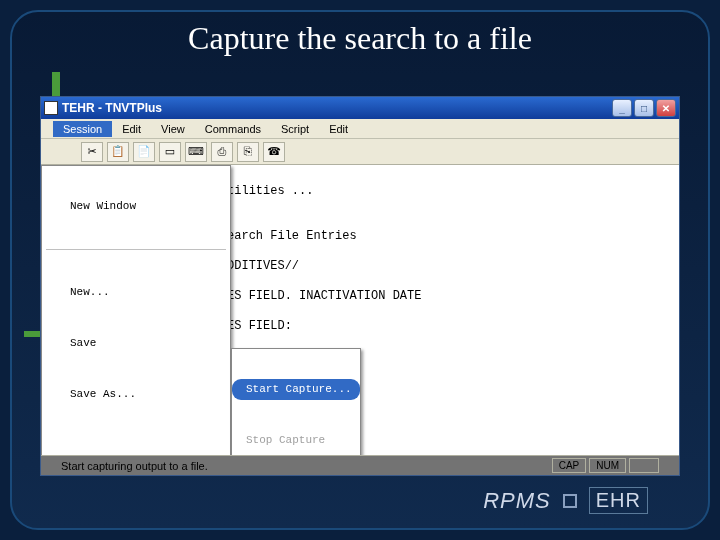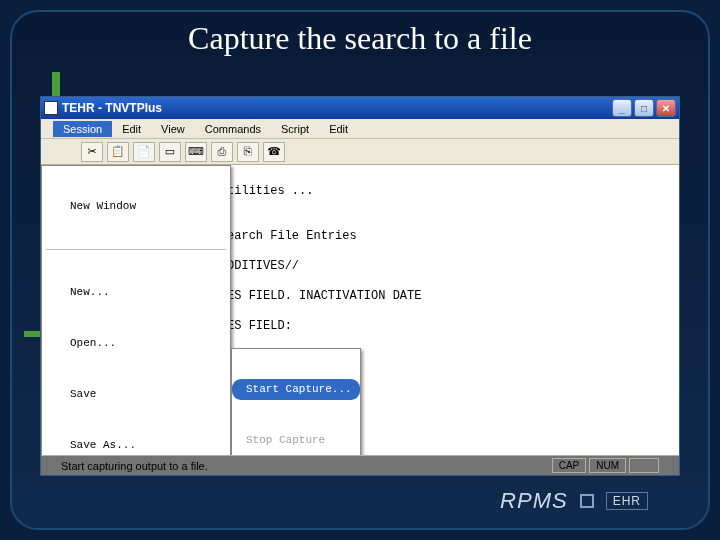--- a/index.html
+++ b/index.html
@@ -28,21 +28,21 @@
   .sessmenu .mi { padding:3px 12px 3px 28px; position:relative; }
   .sessmenu .sep { height:1px; background:#c0c0c0; margin:2px 4px; }
   .submenu { position:absolute; top:183px; left:190px; width:130px; background:#fff; border:1px solid #888; box-shadow:2px 2px 3px rgba(0,0,0,.4); font-size:11px; }
   .submenu .mi { padding:3px 12px 3px 14px;border-radius:9px; }
   .submenu .mi.highlight { background:#316ac5; color:#fff; }
   .submenu .mi.disabled { color:#a0a0a0; }
   .statusbar { height:20px; background:#737373; border-top:1px solid #b0b0a0; display:flex; align-items:center; font-size:11px; padding:0 20px; }
   .statusbar .msg { flex:1; }
   .statusbar .cell { border:1px solid #b0b0a0; padding:1px 6px; margin-left:3px; font-size:10px; min-width:30px; text-align:center; }
   .footer-logo { position:absolute; right:60px; bottom:14px; color:#cfd8e8; font-style:italic; font-weight:normal; font-size:22px; letter-spacing:1px; display:flex; align-items:center; gap:12px; }
-  .footer-logo .ehr { font-style:normal; font-size:12px; border:1px solid #5a7a9a; padding:1px 6px; }
+  .footer-logo .ehr { font-style:normal; font-size:20px; border:1px solid #5a7a9a; padding:1px 6px; }
   .footer-logo .sq { width:14px; height:14px; border:2px solid #8aa0c0; }
 </style>
 </head>
 <body>
 
 <div class="slide">
   <div class="slide-title">Capture the search to a file</div>
   <div class="arrow1"></div>
   <div class="arrow2"></div>
 
@@ -92,21 +92,20 @@
 
 
 <span>THEN PRINT FIELD:</span>
 <span>Heading (S/C): IV ADDITIVES SEARCH//</span>
 <span>DEVICE:</span>
 
       <div class="sessmenu">
         <div class="mi">New Window</div>
         <div class="sep"></div>
         <div class="mi">New...</div>
-        <div class="mi">Open...</div>
         <div class="mi">Save</div>
         <div class="mi">Save As...</div>
         
         
         
         
         
         
         
         

